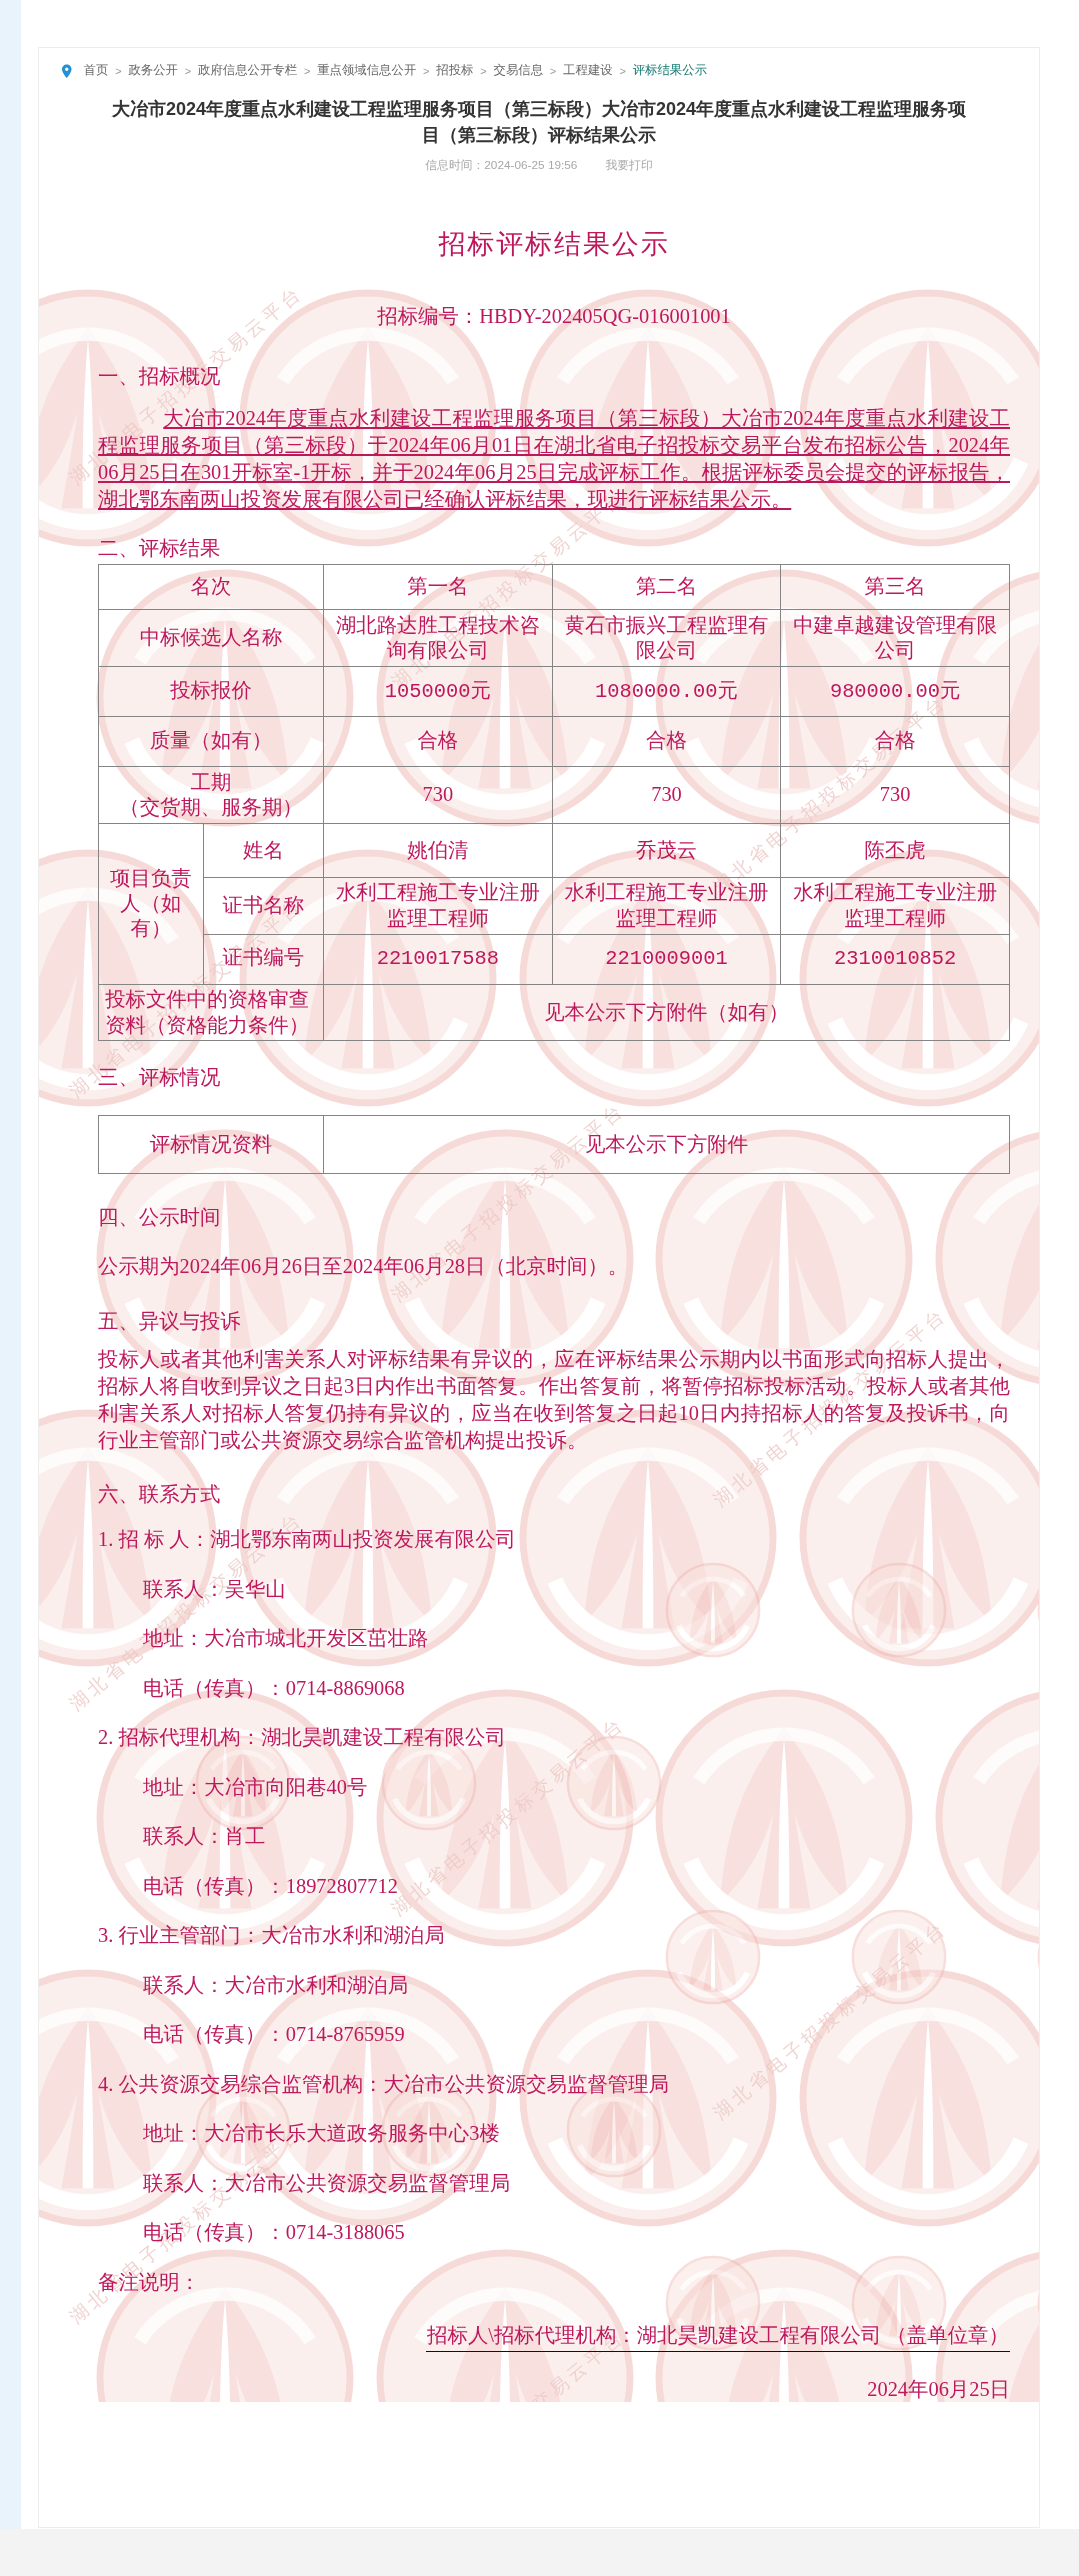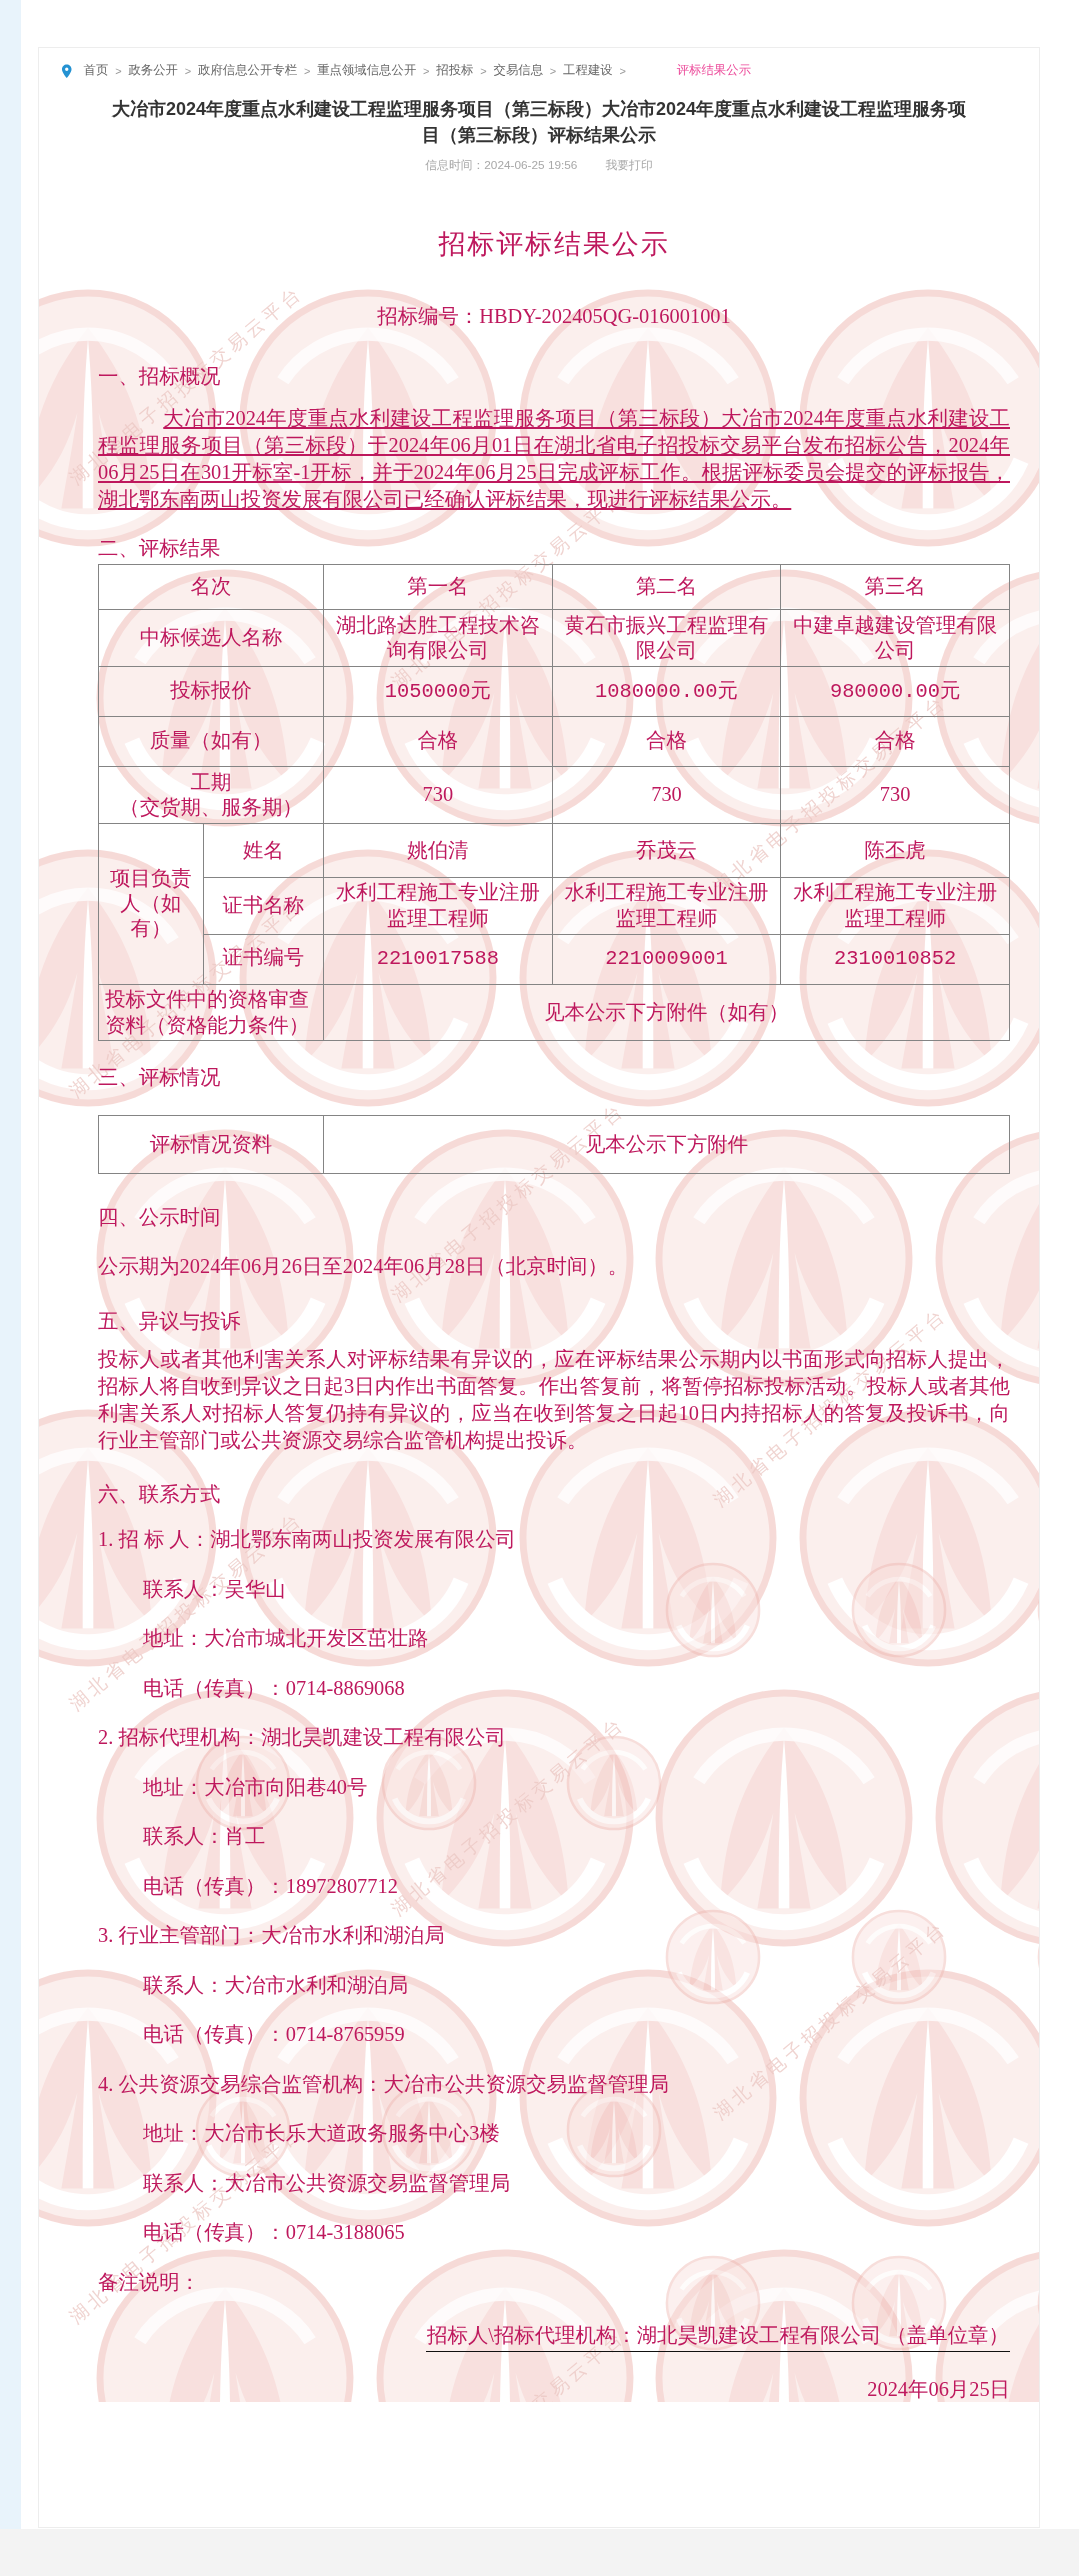--- a/index.html
+++ b/index.html
@@ -8,21 +8,21 @@
   .left-strip{position:absolute;left:0;top:0;width:21px;height:2529px;background:#e8f3fb;}
   .bottom-band{position:absolute;left:0;top:2529px;width:1080px;height:47px;background:#f3f3f3;}
   .card{position:absolute;left:38px;top:47px;width:1002px;height:2481px;background:#fff;
         border:0.6px solid #ededed;box-sizing:border-box;overflow:hidden;}
 
   
   .breadcrumb{display:flex;align-items:center;padding:13.6px 25px 0 20.4px;font-size:12.4px;color:#666;}
   .breadcrumb .pin{margin-right:8.7px;display:inline-flex;}
   .breadcrumb .bc-item{color:#666;cursor:pointer;}
   .breadcrumb .sep{color:#9a9a9a;margin:0 6.8px;font-size:11px;}
-  .breadcrumb .bc-current{color:#ec4899;margin-left:44px;}
+  .breadcrumb .bc-current{color:#0f766e;}
 
   
   .page-title{margin:16px 71px 0;text-align:center;font-size:18px;font-weight:bold;
               color:#333;line-height:26px;}
   .meta{margin-top:10px;text-align:center;color:#a8a8a8;font-size:11.8px;}
   .meta span{margin:0 12.4px;}
   .meta .print{cursor:pointer;}
 
   
   .docwrap{position:relative;}

